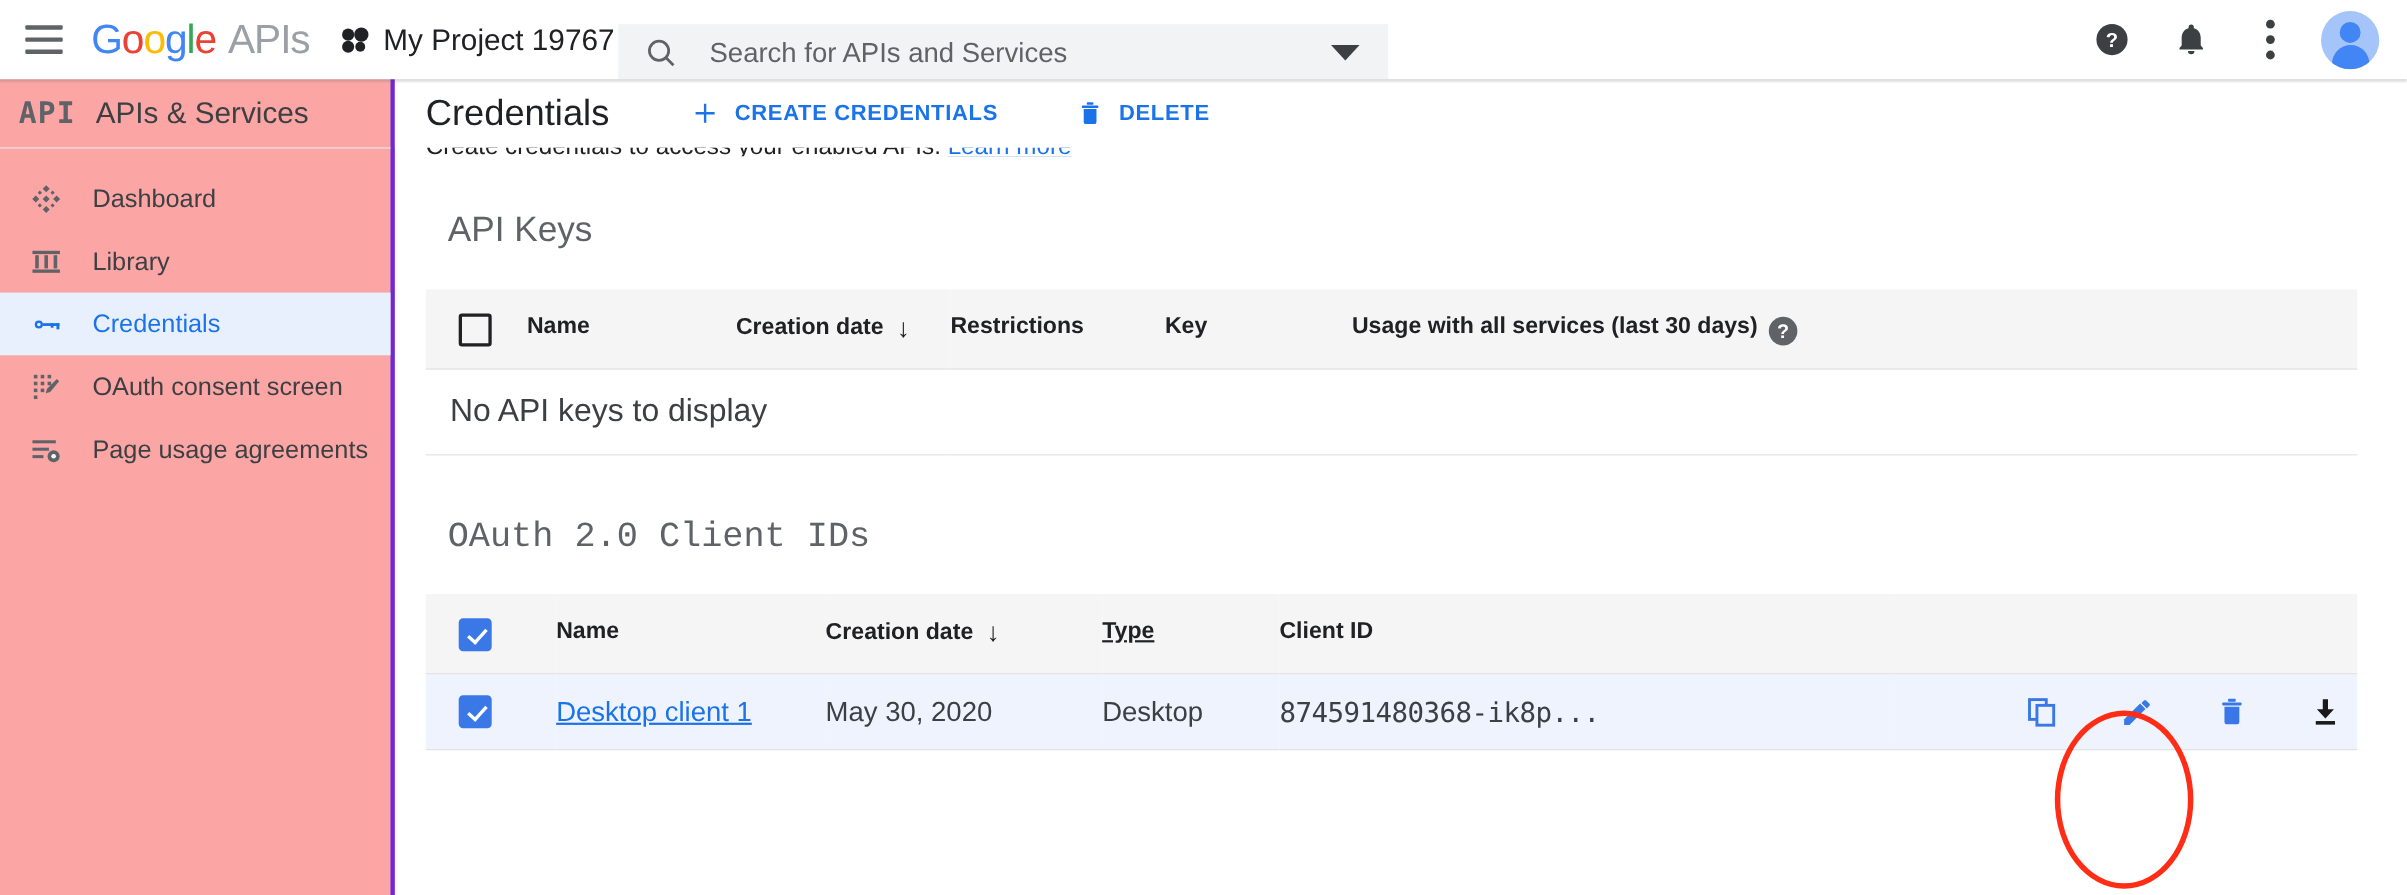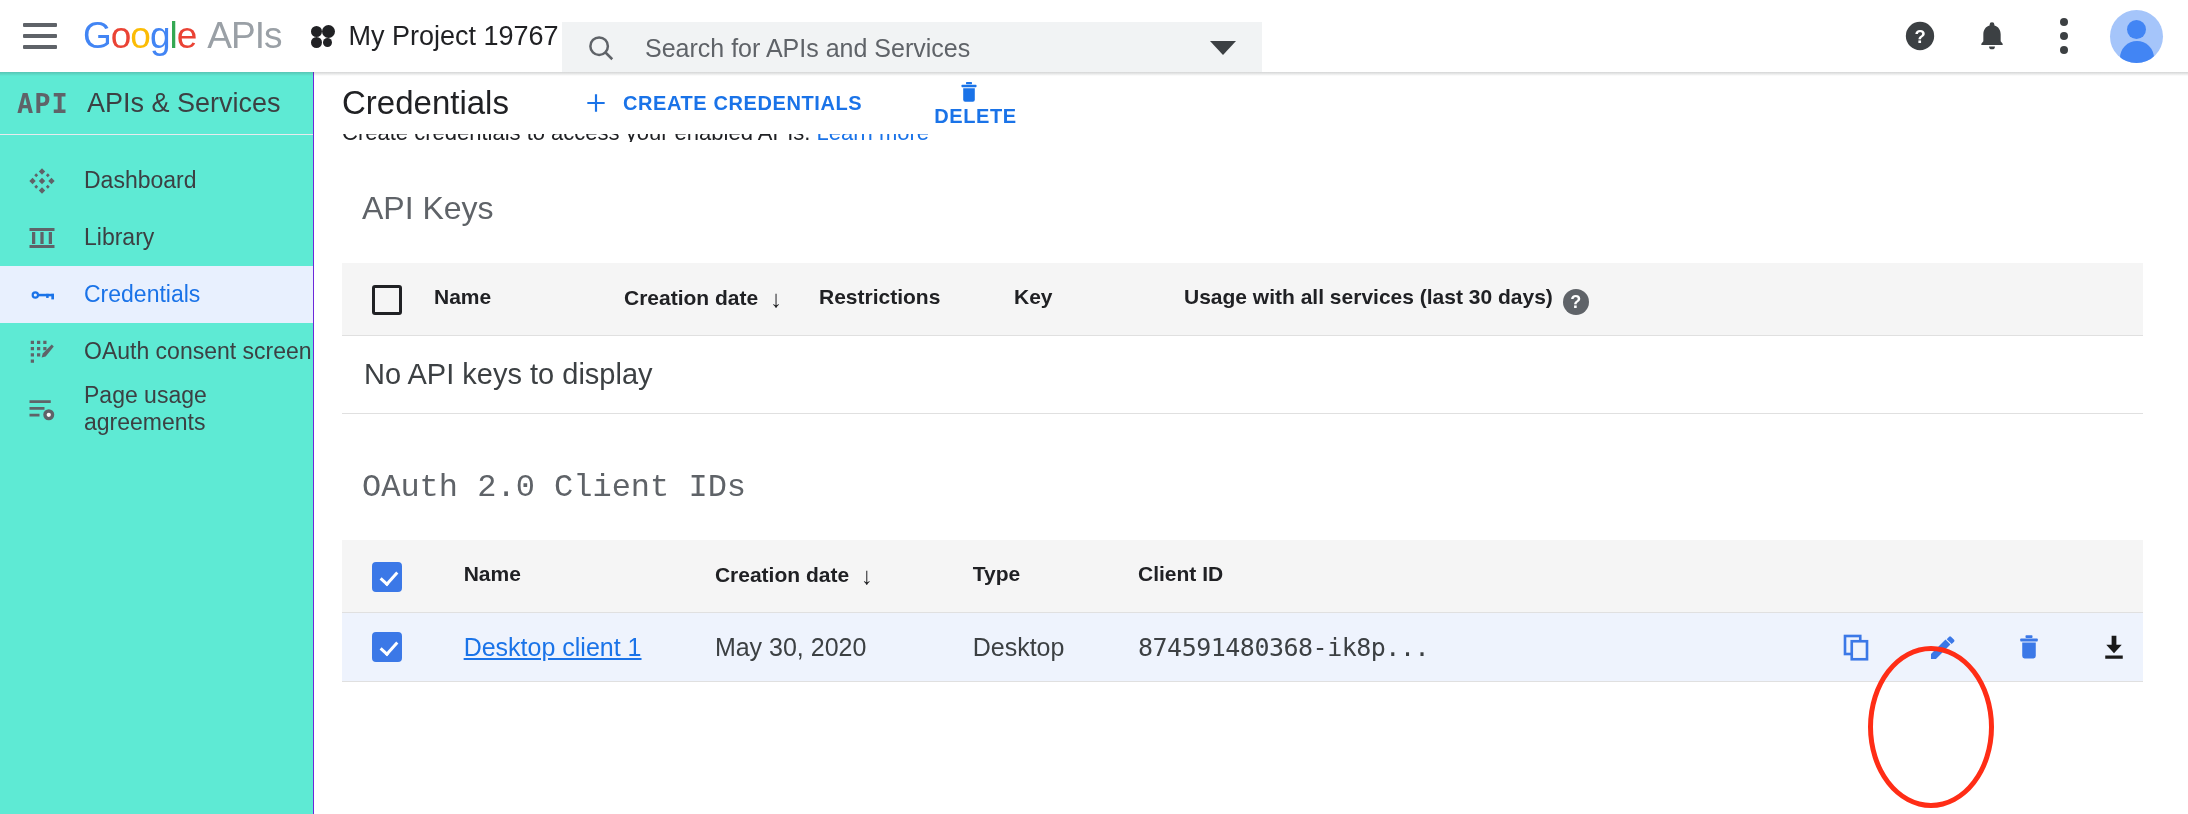--- a/index.html
+++ b/index.html
@@ -185,24 +185,24 @@
   }
 
   
   .shell {
     display: flex;
     height: 742px;
   }
 
   
   .sidebar {
-    width: 314px;
+    width: 359px;
     flex: none;
-    background: #5eead4;
-    border-right: 1px solid #6d28d9;
+    background: #fca5a5;
+    border-right: 4px solid #6d28d9;
     box-sizing: border-box;
   }
   .side-head {
     height: 62px;
     display: flex;
     align-items: center;
     border-bottom: 1px solid #e8eaed;
     padding-left: 17px;
   }
   .api-logo {
@@ -266,21 +266,21 @@
     display: flex;
     align-items: center;
     color: #1a73e8;
     font-size: 20px;
     font-weight: bold;
     letter-spacing: .6px;
     cursor: pointer;
     white-space: nowrap;
   }
   .hbtn-create { margin-left: 74px; }
-  .hbtn-delete { margin-left: 72px; flex-direction: column; }
+  .hbtn-delete { margin-left: 72px; }
   .hbtn .glyph { margin-right: 14px; display: flex; align-items: center; }
 
   .scroll-area {
     position: absolute;
     left: 0; right: 0;
     top: 62px;
     bottom: 0;
     overflow: hidden;
   }
   .clipped-line {
@@ -324,21 +324,21 @@
     color: #3c4043;
     padding: 18px 0;
     border-bottom: 1px solid #e0e0e0;
     vertical-align: middle;
   }
   .row-selected td { background: #eef3fd; }
 
   .col-chk   { width: 92px; }
   .col-name  { width: 190px; }
   .col-date  { width: 195px; }
-  .col-type  { width: 125px; }
+  .col-type  { width: 125px; text-decoration: underline; }
   .col-cid   { width: 430px; }
   .col-restr { width: 195px; }
   .col-key   { width: 170px; }
   .col-usage { width: auto; }
   .col-act   { width: 330px; }
 
   .chk {
     width: 30px; height: 30px;
     border: 3px solid #202124;
     border-radius: 3px;

